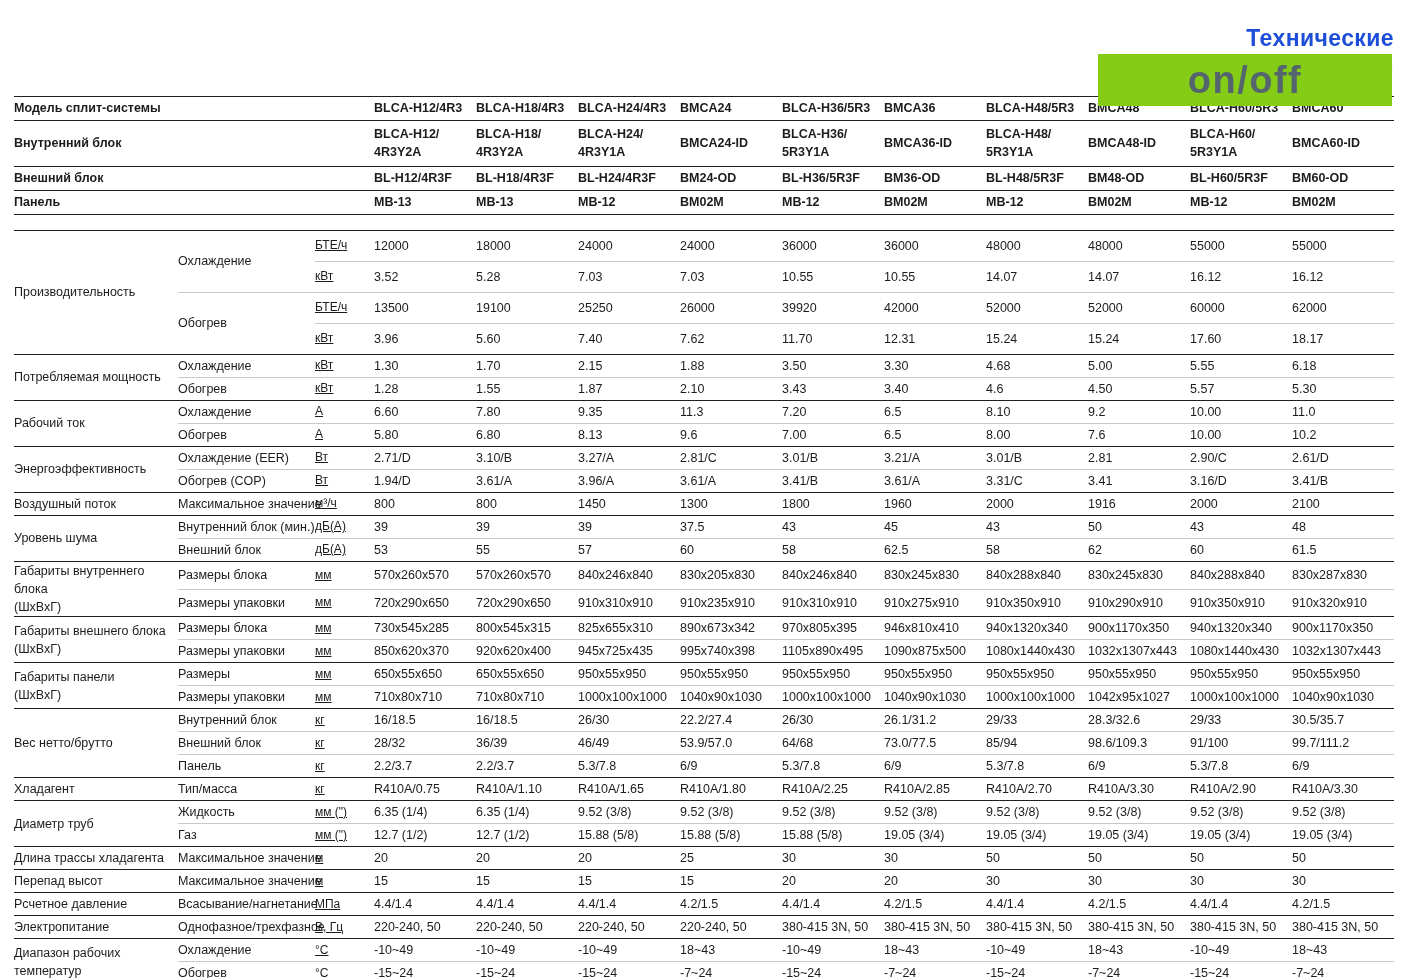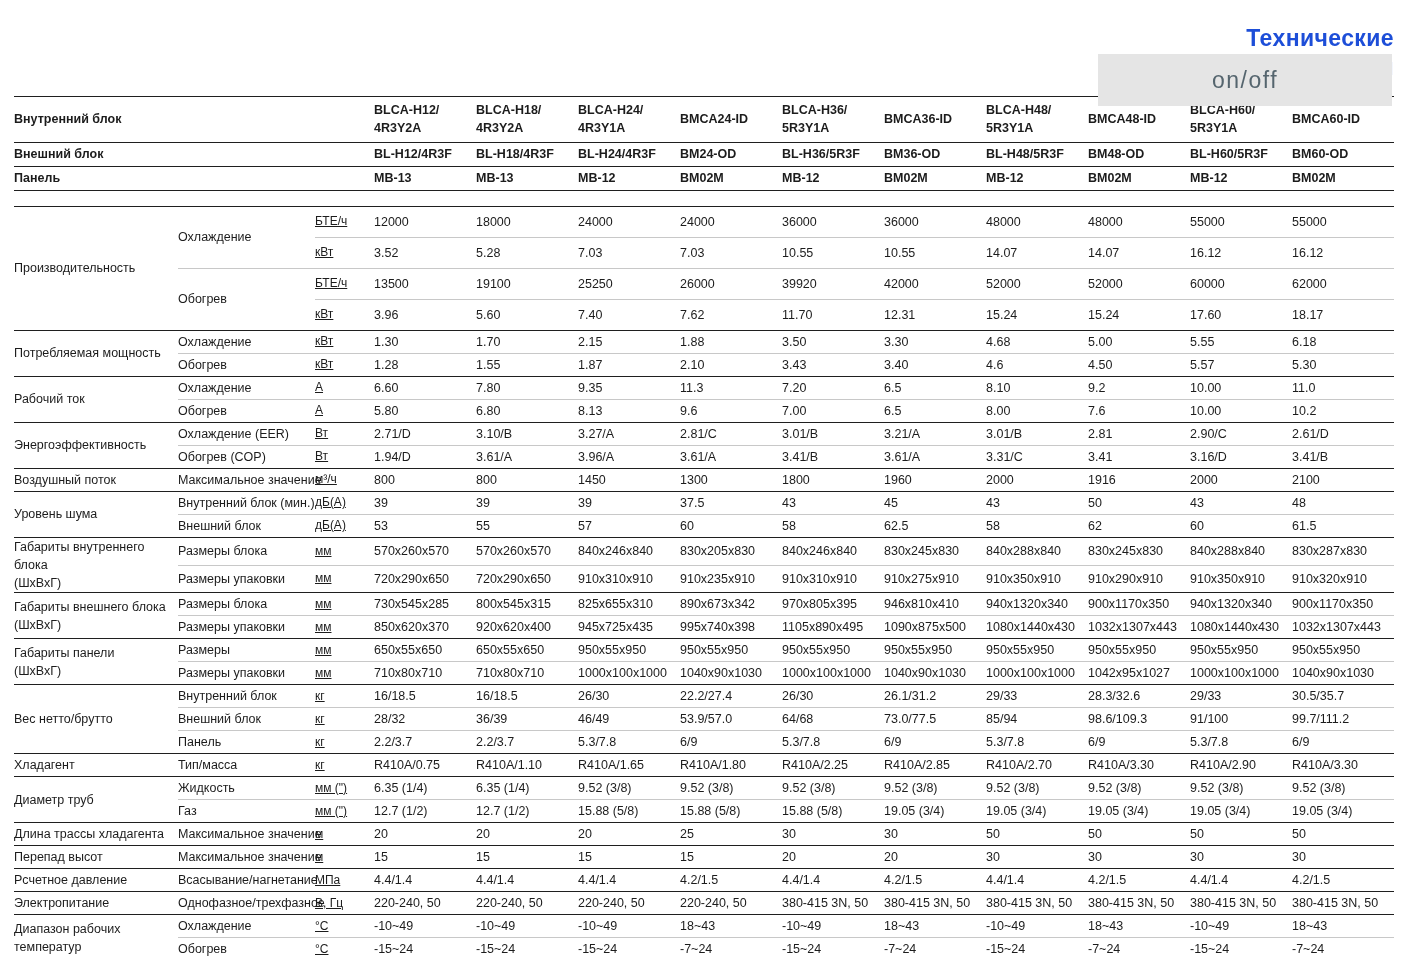--- a/index.html
+++ b/index.html
@@ -11,23 +11,23 @@
   }
   .page { position:relative; width:1408px; height:978px; padding:0 14px; }
   .page-title {
     margin:24px 0 13px 0;
     font-size:23px; line-height:1.28; font-weight:bold;
     letter-spacing:0.4px; color:#1d4ed8; white-space:pre-line;text-align:right;
   }
   .onoff-badge {
     position:absolute; top:30px; right:16px;
     width:294px; height:52px;
-    background:#e5e5e5;
+    background:#84cc16;
     display:flex; align-items:center; justify-content:center;
-    font-size:23px; font-weight:normal; color:#55656e; letter-spacing:1.5px;
+    font-size:38px; font-weight:bold; color:#55656e; letter-spacing:1.5px;
   }
   table { border-collapse:collapse; table-layout:fixed; width:1380px; }
   td {
     padding:0; vertical-align:middle;
     font-size:12.5px; line-height:1.45;
     white-space:nowrap; overflow:visible;
   }
   col.c-cat  { width:164px; }
   col.c-par  { width:137px; }
   col.c-unit { width:59px; }
@@ -67,20 +67,33 @@
         <col class="c-val">
         <col class="c-val">
         <col class="c-val">
       <col class="c-val">
         <col class="c-val">
         <col class="c-val">
         <col class="c-val">
         <col class="c-val">
     </colgroup>
     <tbody>
+        <tr>
+          <td class="h-label" colspan="3">Модель сплит-системы</td>
+          <td class="h-val">BLCA-H12/4R3</td>
+          <td class="h-val">BLCA-H18/4R3</td>
+          <td class="h-val">BLCA-H24/4R3</td>
+          <td class="h-val">BMCA24</td>
+          <td class="h-val">BLCA-H36/5R3</td>
+          <td class="h-val">BMCA36</td>
+          <td class="h-val">BLCA-H48/5R3</td>
+          <td class="h-val">BMCA48</td>
+          <td class="h-val">BLCA-H60/5R3</td>
+          <td class="h-val">BMCA60</td>
+        </tr>
         <tr class="tall">
           <td class="h-label" colspan="3">Внутренний блок</td>
           <td class="h-val">BLCA-H12/
 4R3Y2A</td>
           <td class="h-val">BLCA-H18/
 4R3Y2A</td>
           <td class="h-val">BLCA-H24/
 4R3Y1A</td>
           <td class="h-val">BMCA24-ID</td>
           <td class="h-val">BLCA-H36/

